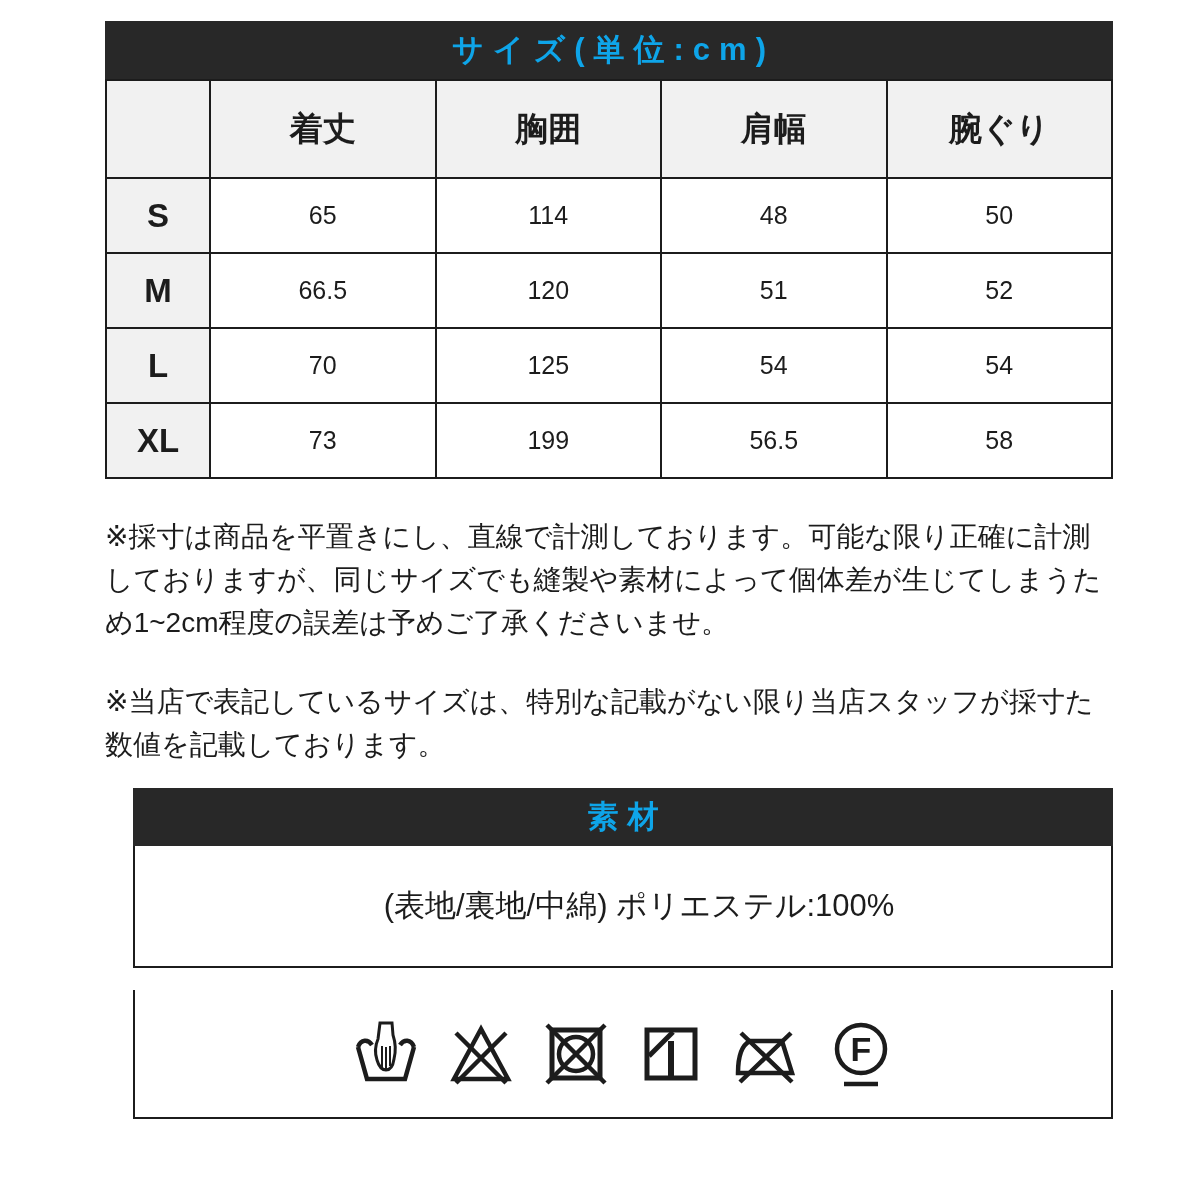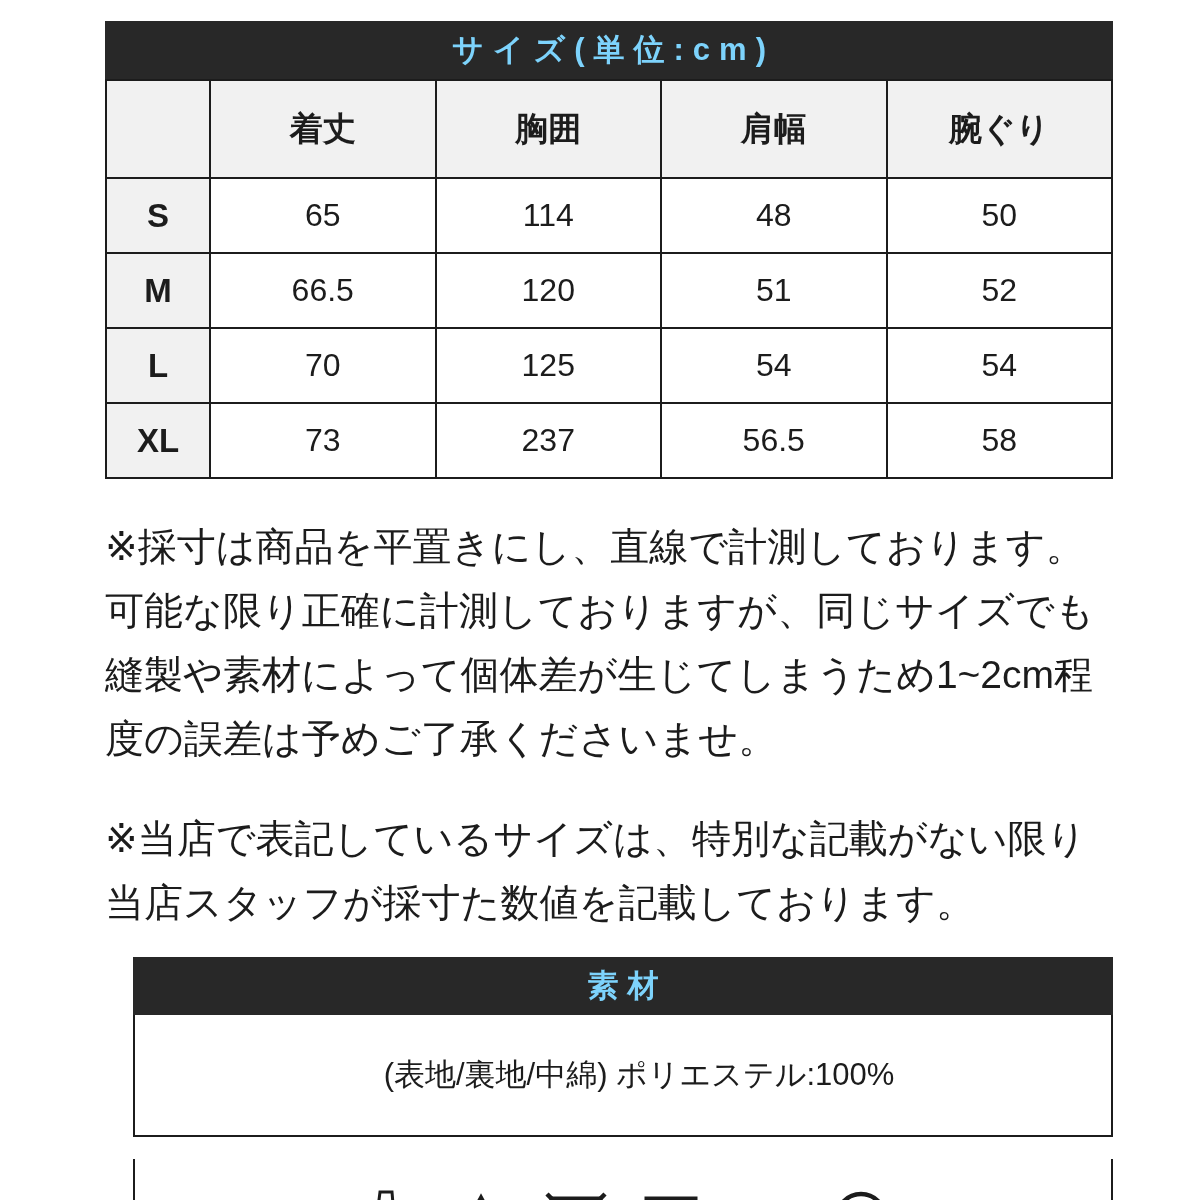--- a/index.html
+++ b/index.html
@@ -4,36 +4,36 @@
 <style>
   html,body { margin:0; padding:0; }
   body {
     width:1200px; height:1200px; background:#ffffff;
     font-family:"Liberation Sans","DejaVu Sans",sans-serif;
     color:#1c1c1c;
   }
   .page { width:1008px; margin:0 0 0 105px; padding-top:21px; }
 
   .bar {
-    height:58px; background:#282828; color:#7dd3fc;
+    height:58px; background:#282828; color:#0ea5e9;
     display:flex; align-items:center; justify-content:center;
     font-size:31px; font-weight:bold; letter-spacing:9px; text-indent:9px;
   }
 
   table.size { width:100%; border-collapse:collapse; table-layout:fixed; }
   table.size col.label-col { width:104px; }
   table.size th, table.size td {
     border:2px solid #1c1c1c; text-align:center; padding:0; vertical-align:middle;
   }
   table.size thead th { height:96px; background:#f1f1f1; font-size:33px; font-weight:bold; }
   table.size tbody tr { height:75px; }
   table.size tbody th { background:#f1f1f1; font-size:33px; font-weight:bold; }
-  table.size td { background:#ffffff; font-size:32px; font-weight:normal; }
+  table.size td { background:#ffffff; font-size:25px; font-weight:normal; }
 
-  .note { font-size:39px; line-height:64px; margin:36px 0 0 0; }
+  .note { font-size:28px; line-height:43px; margin:36px 0 0 0; }
 
   section.boxed { margin-top:22px;margin-left:28px; }
   .box-body {
     border:2px solid #1c1c1c; border-top:none; background:#ffffff;
     display:flex; align-items:center; justify-content:center;
   }
   .material-body { height:120px; font-size:31px;padding-left:32px; }
   .care-body { height:127px; gap:27px; }
   .care-body svg { display:block; }
 </style>
@@ -81,21 +81,21 @@
         <tr>
           <th>L</th>
           <td>70</td>
           <td>125</td>
           <td>54</td>
           <td>54</td>
         </tr>
         <tr>
           <th>XL</th>
           <td>73</td>
-          <td>237</td>
+          <td>199</td>
           <td>56.5</td>
           <td>58</td>
         </tr>
       </tbody>
     </table>
   </section>
 
   <p class="note">※採寸は商品を平置きにし、直線で計測しております。可能な限り正確に計測しておりますが、同じサイズでも縫製や素材によって個体差が生じてしまうため1~2cm程度の誤差は予めご了承くださいませ。</p>
   <p class="note">※当店で表記しているサイズは、特別な記載がない限り当店スタッフが採寸た数値を記載しております。</p>
 

